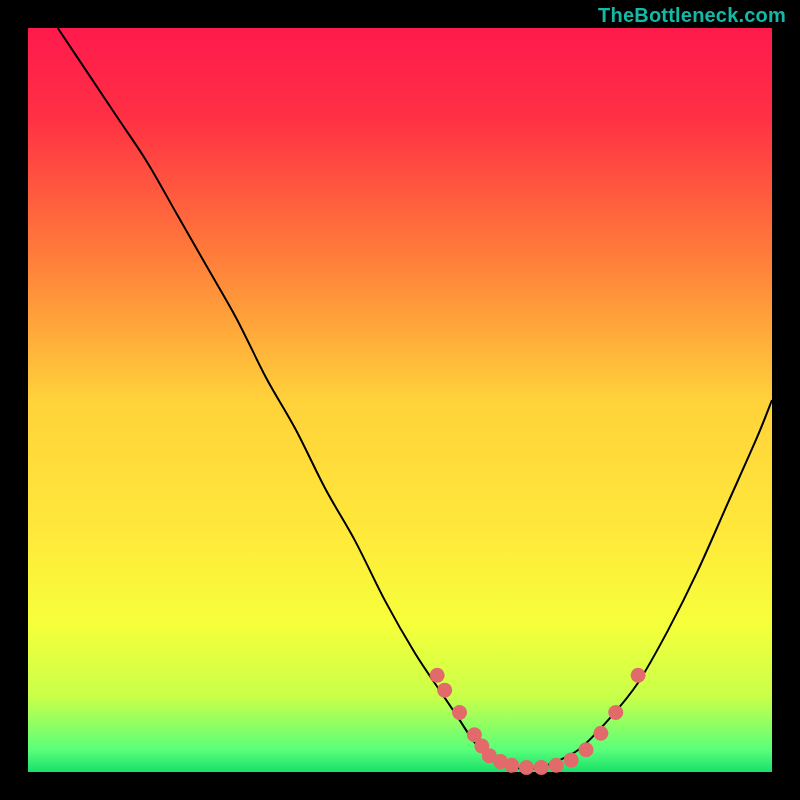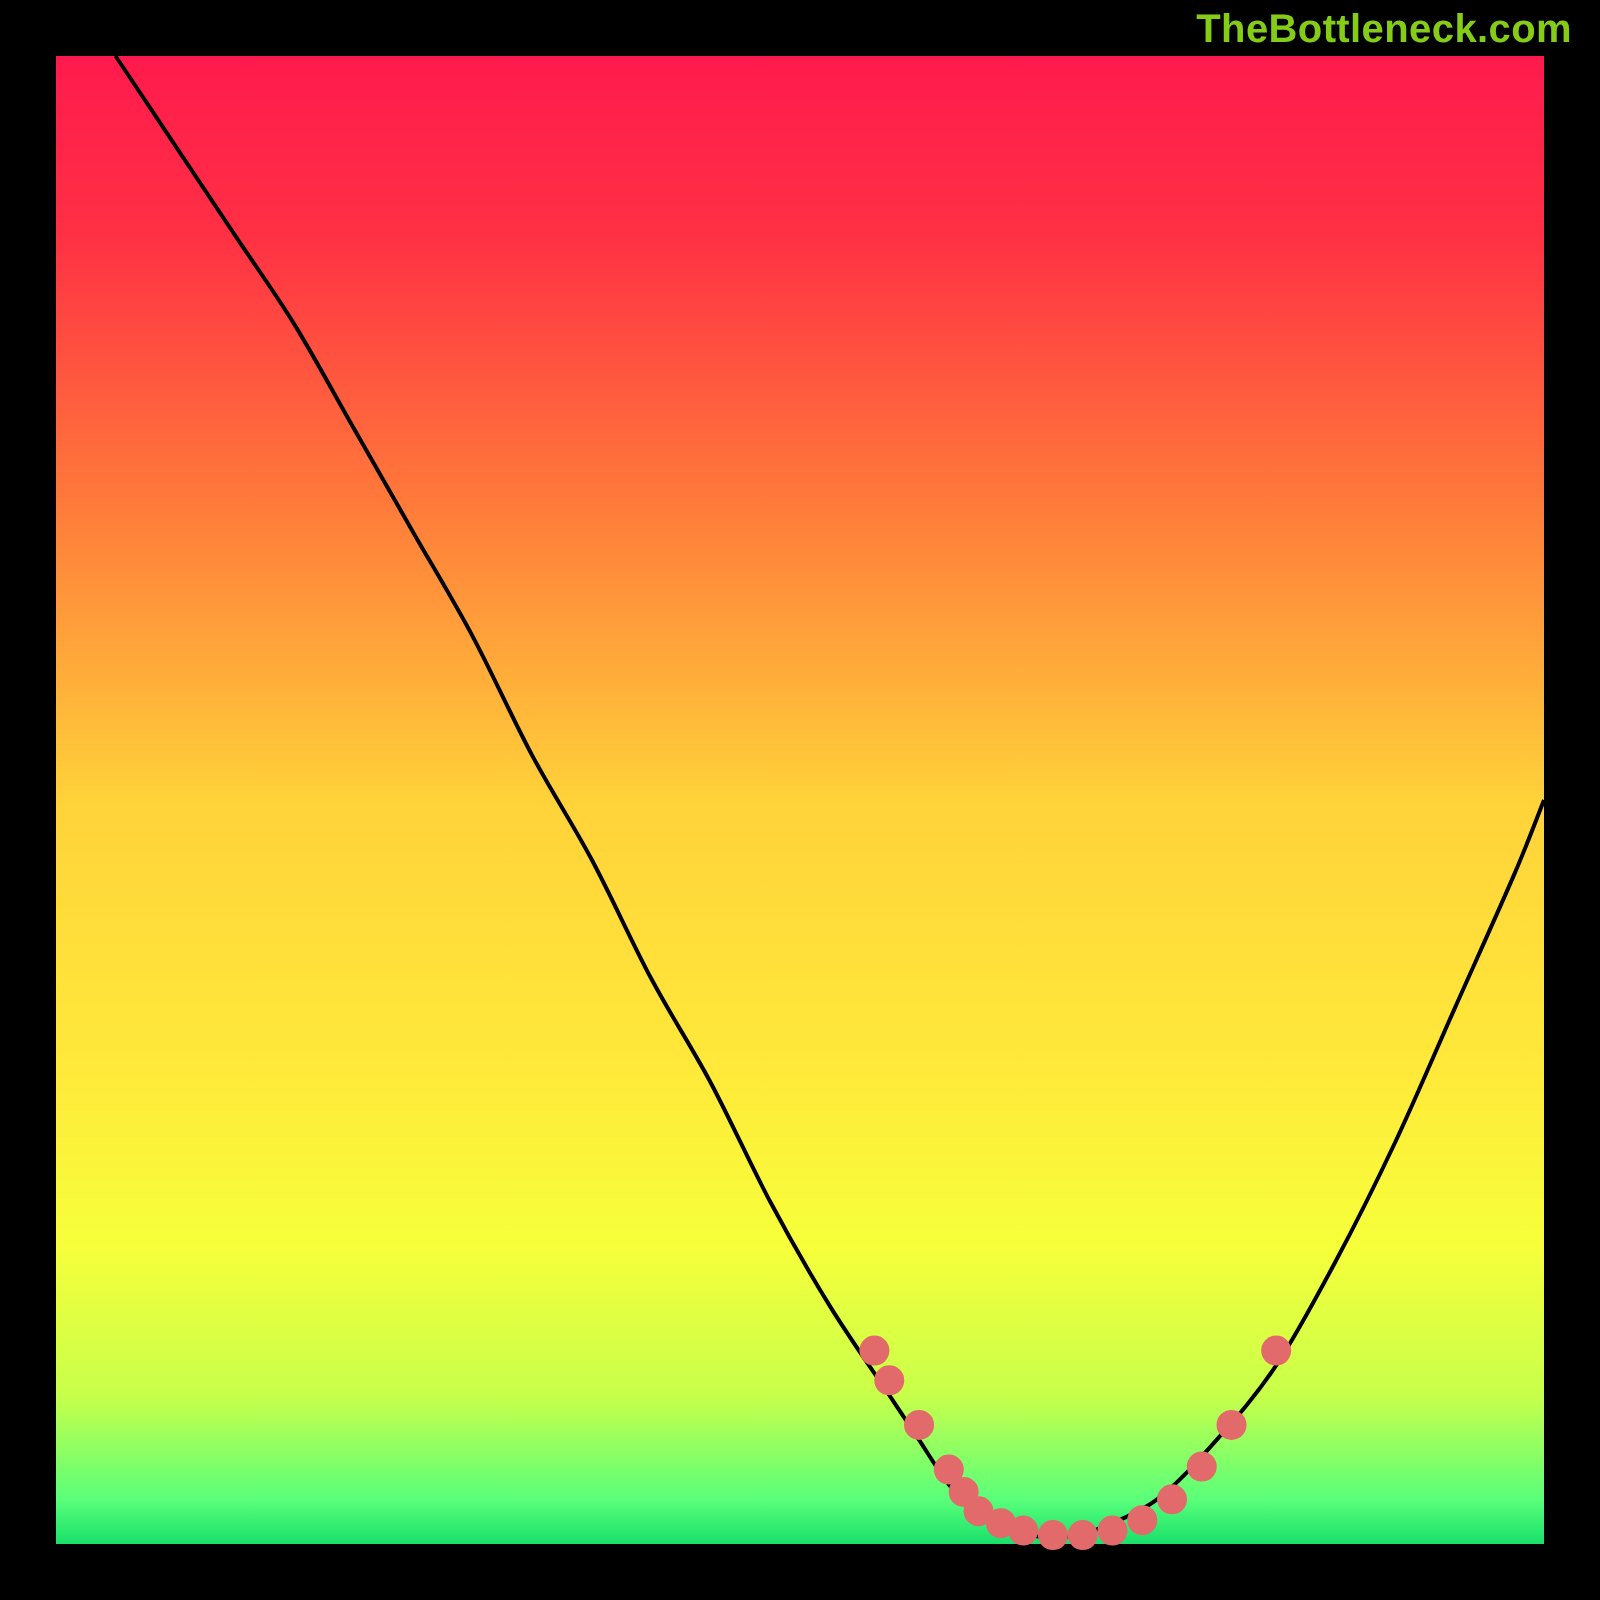--- a/index.html
+++ b/index.html
@@ -24,21 +24,21 @@
     top: 28px;
     left: 28px;
     width: 744px;
     height: 744px;
     
   }
   .watermark {
     position: absolute;
     top: 4px;
     right: 14px;
-    color: #84cc16;
+    color: #14b8a6;
     font-size: 20px;
     font-weight: 600;
     letter-spacing: 0.2px;
   }
   svg.curve {
     position: absolute;
     top: 28px;
     left: 28px;
     width: 744px;
     height: 744px;

